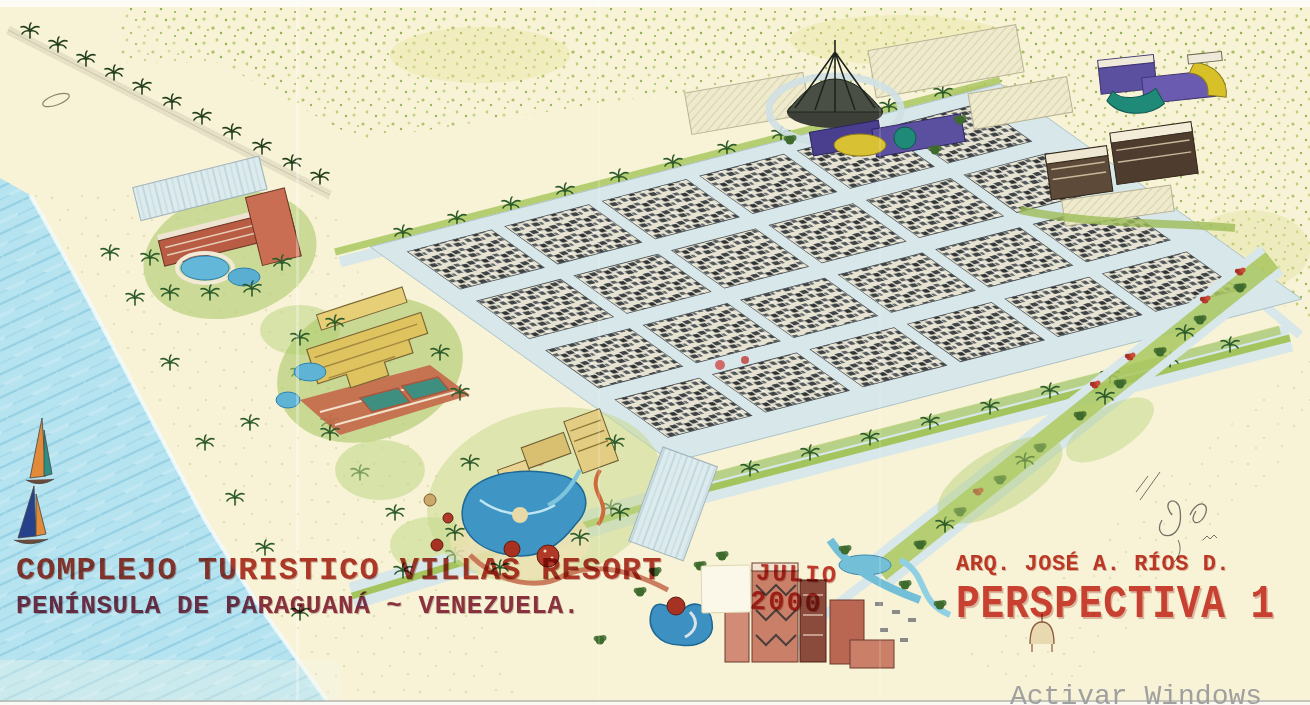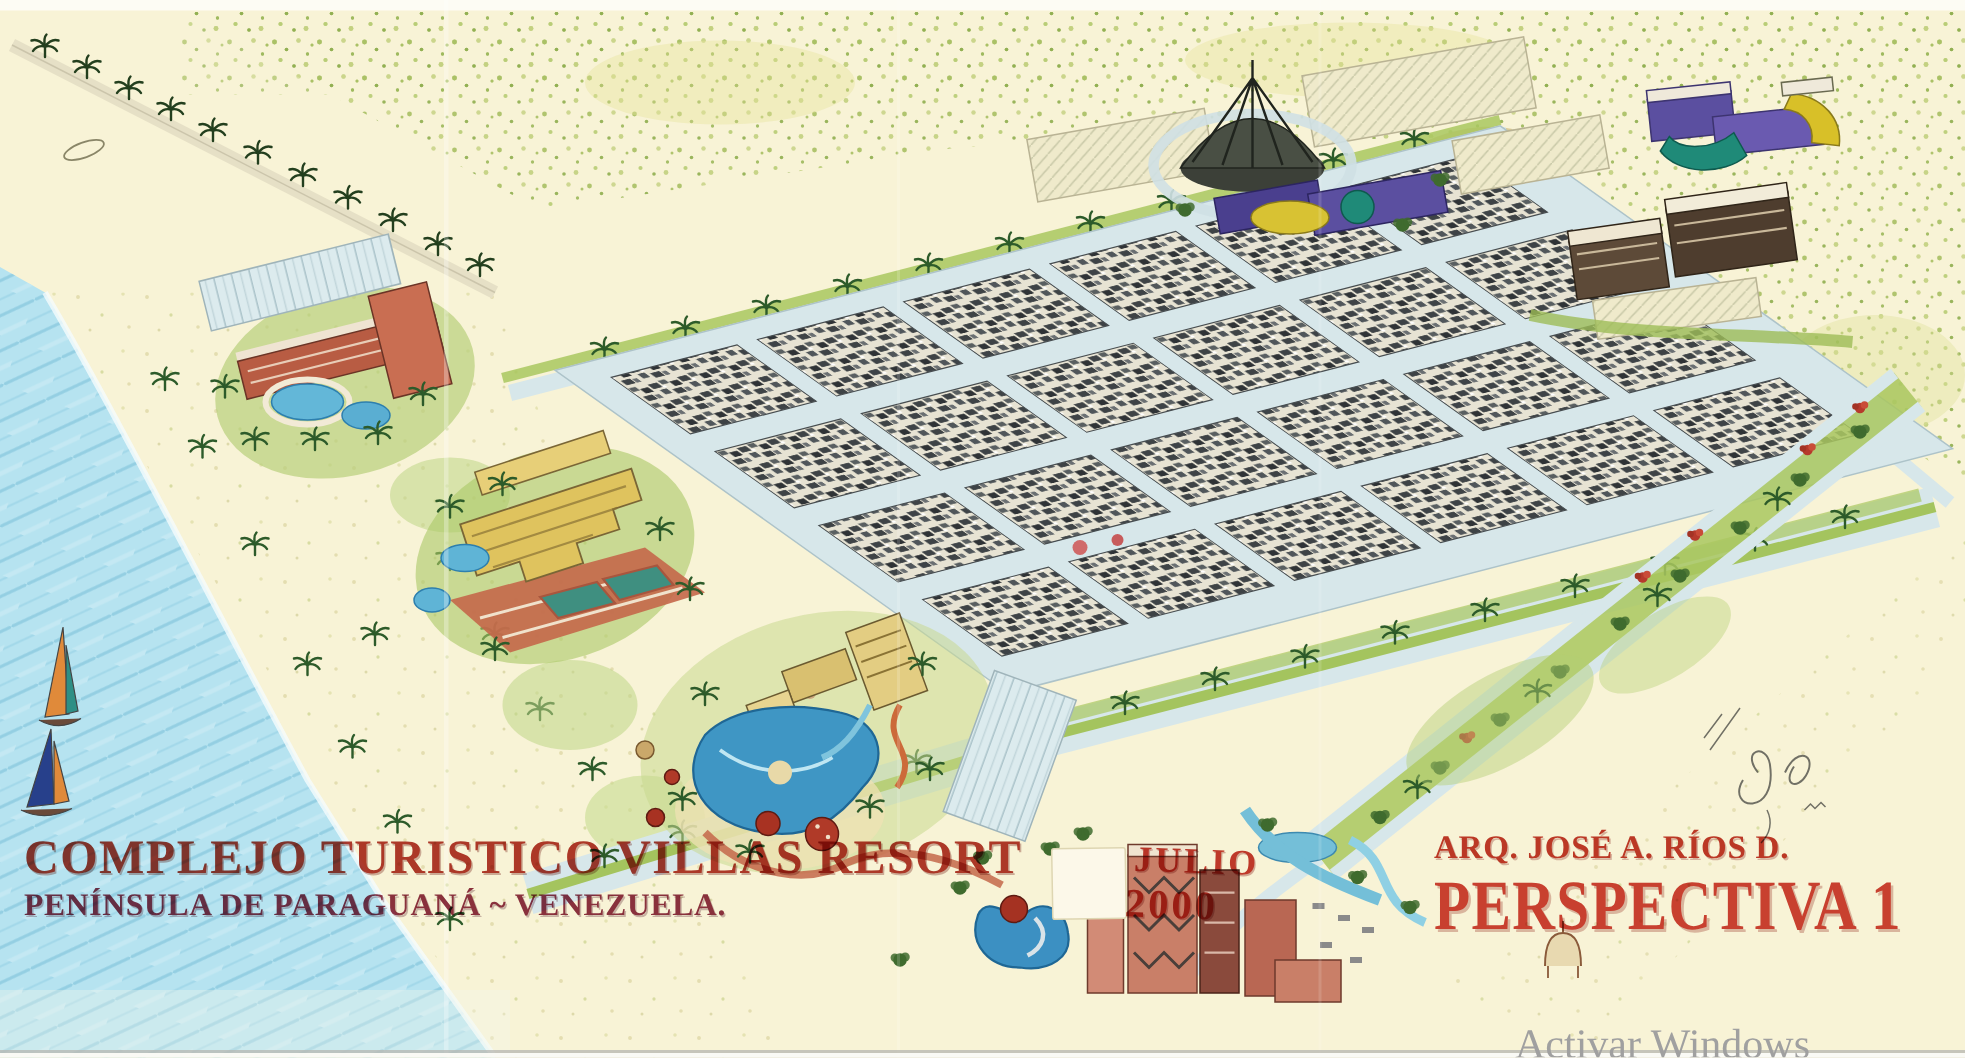--- a/index.html
+++ b/index.html
@@ -1,23 +1,23 @@
 <!DOCTYPE html>
 <html><head>
 <meta charset="utf-8">
 <style>
   html,body{margin:0;padding:0;background:#e8e8e8;}
   #shot{position:relative;width:1310px;height:705px;overflow:hidden;
-        background:#f8f3d6;font-family:Liberation Serif, serif;}
+        background:#f8f3d6;font-family:Liberation Mono, monospace;}
   #art{position:absolute;left:0;top:0;}
   .txt{position:absolute;white-space:nowrap;font-weight:bold;mix-blend-mode:multiply;
        line-height:1;letter-spacing:.5px;}
   .title{left:16px;top:555px;font-size:32px;color:#b13a2e;letter-spacing:1px;
          text-shadow:1px 1px 0 rgba(122,36,28,.35);}
-  .subtitle{left:16px;top:593px;font-size:21px;color:#8d3347;
+  .subtitle{left:16px;top:593px;font-size:26px;color:#8d3347;
          text-shadow:1px 1px 0 rgba(90,30,50,.3);}
   .julio{left:756px;top:563px;font-size:24px;color:#c43b30;letter-spacing:2px;
          transform:rotate(2deg);text-shadow:1px 1px 0 rgba(140,30,25,.35);}
   .y2000{left:750px;top:590px;font-size:27px;color:#c43b30;letter-spacing:2px;
          transform:rotate(2deg);text-shadow:1px 1px 0 rgba(140,30,25,.35);}
   .arq{left:956px;top:554px;font-size:22px;color:#c13a2c;
          text-shadow:1px 1px 0 rgba(140,30,25,.3);}
   .persp{left:956px;top:581px;font-size:47px;color:#ce4338;letter-spacing:1px;
          transform:scaleX(.84);transform-origin:left top;
          text-shadow:2px 2px 0 rgba(150,40,30,.3);}

